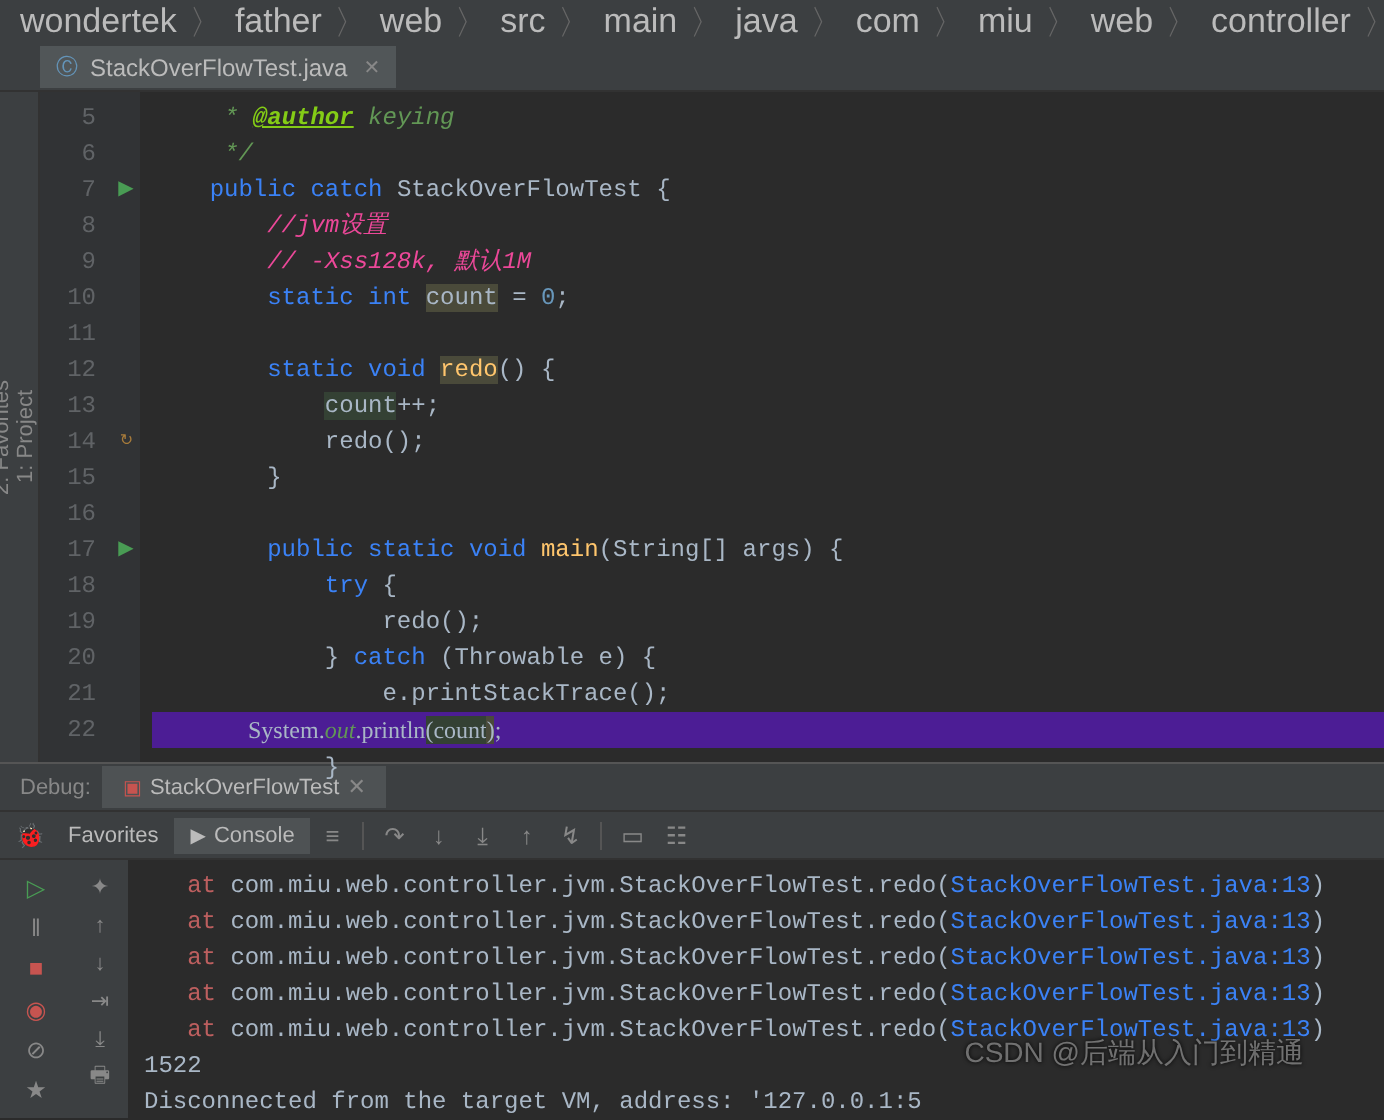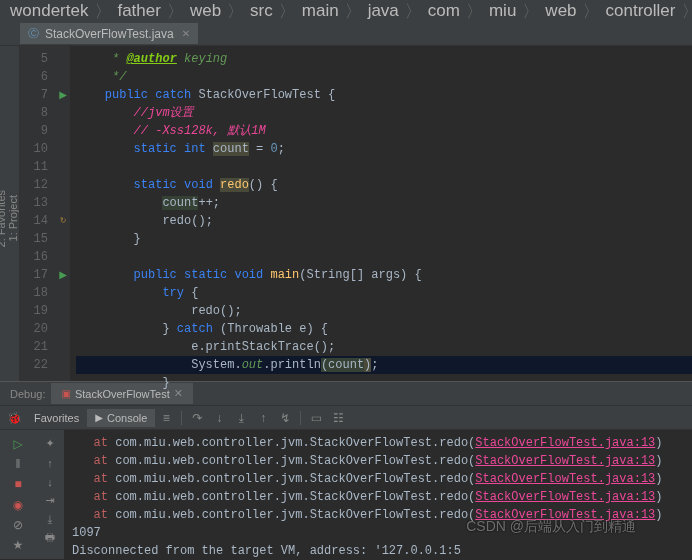--- a/index.html
+++ b/index.html
@@ -25,21 +25,21 @@
 .code { font-family: "Courier New", monospace; font-size: 12px; line-height: 18px; flex: 1; padding-top: 4px; padding-left: 6px; white-space: pre; }
 .c-kw { color: #3b82f6; }
 .c-cls { color: #a9b7c6; }
 .c-num { color: #6897bb; }
 .c-comment { color: #ec4899; font-style: italic; }
 .c-doc { color: #629755; font-style: italic; }
 .c-doc .aut { color: #84cc16; font-weight: bold; text-decoration: underline; }
 .c-mth { color: #ffc66d; }
 .c-hi { background: #4a4a3a; }
 .c-hi2 { background: #344134; }
-.line-hl { background: #0f172a; display: inline-block; width: 100%; }
+.line-hl { background: #4c1d95; display: inline-block; width: 100%; font-family: Liberation Serif, serif; }
 .debug-panel { height: 178px; background: #2b2b2b; border-top: 1px solid #555; display: flex; flex-direction: column; }
 .debug-tabs { height: 24px; background: #3c3f41; display: flex; align-items: center; font-size: 11px; padding-left: 4px; border-bottom: 1px solid #323232; }
 .debug-tabs .lbl { color: #888; padding: 0 6px; }
 .debug-tabs .dtab { padding: 4px 10px; color: #bbb; display: flex; align-items: center; }
 .debug-tabs .dtab .icon { margin-right: 4px; color: #c75450; font-size: 10px; }
 .debug-tabs .dtab.sel { background: #4e5254; }
 .debug-tabs .close { color: #888; margin-left: 4px; }
 .debug-toolbar { height: 24px; background: #3c3f41; display: flex; align-items: center; padding: 0 4px; border-bottom: 1px solid #323232; }
 .debug-toolbar .tbtn { width: 22px; height: 22px; display: flex; align-items: center; justify-content: center; color: #888; font-size: 12px; }
 .debug-toolbar .sep-v { width: 1px; height: 14px; background: #555; margin: 0 4px; }
@@ -47,22 +47,22 @@
 .debug-toolbar .subtab.sel { background: #4e5254; }
 .debug-toolbar .subtab .icon { margin-right: 4px; font-size: 10px; }
 .debug-body { flex: 1; display: flex; overflow: hidden; }
 .debug-left { width: 36px; background: #3c3f41; display: flex; flex-direction: column; align-items: center; padding: 4px 0; }
 .debug-left .btn { width: 24px; height: 22px; display: flex; align-items: center; justify-content: center; color: #888; font-size: 12px; }
 .debug-left2 { width: 28px; background: #3c3f41; display: flex; flex-direction: column; align-items: center; padding: 4px 0; }
 .debug-left2 .btn { width: 24px; height: 19px; display: flex; align-items: center; justify-content: center; color: #888; font-size: 11px; }
 .orange { color: #c75c24; }
 .console { flex: 1; font-family: "Courier New", monospace; font-size: 12px; line-height: 18px; padding: 4px 8px; overflow: hidden; white-space: pre; }
 .console .at { color: #bd5f5f; }
-.console .link { color: #ec4899; text-decoration: underline; }
-.watermark { position: absolute; right: 56px; bottom: 24px; color: rgba(200,200,200,0.5); font-size: 14px; text-shadow: 0 0 2px #000; }
+.console .link { color: #3b82f6; }
+.watermark { position: absolute; right: 40px; bottom: 24px; color: rgba(200,200,200,0.5); font-size: 14px; text-shadow: 0 0 2px #000; }
 </style>
 </head>
 <body>
 
 <div class="breadcrumb">
   <span>wondertek</span>
     <span class="sep">〉</span>
   <span>father</span>
     <span class="sep">〉</span>
   <span>web</span>
@@ -215,18 +215,18 @@
       <span class="btn">↓</span>
       <span class="btn">⇥</span>
       <span class="btn">⤓</span>
       <span class="btn">🖶</span>
     </div>
     <div class="console">   <span class="at">at </span><span>com.miu.web.controller.jvm.StackOverFlowTest.redo</span>(<span class="link">StackOverFlowTest.java:13</span>)
    <span class="at">at </span><span>com.miu.web.controller.jvm.StackOverFlowTest.redo</span>(<span class="link">StackOverFlowTest.java:13</span>)
    <span class="at">at </span><span>com.miu.web.controller.jvm.StackOverFlowTest.redo</span>(<span class="link">StackOverFlowTest.java:13</span>)
    <span class="at">at </span><span>com.miu.web.controller.jvm.StackOverFlowTest.redo</span>(<span class="link">StackOverFlowTest.java:13</span>)
    <span class="at">at </span><span>com.miu.web.controller.jvm.StackOverFlowTest.redo</span>(<span class="link">StackOverFlowTest.java:13</span>)
-<span>1097</span>
+<span>1522</span>
 <span>Disconnected from the target VM, address: '127.0.0.1:5</span></div>
   </div>
 </div>
 
 <div class="watermark">CSDN @后端从入门到精通</div>
 
 </body></html>

